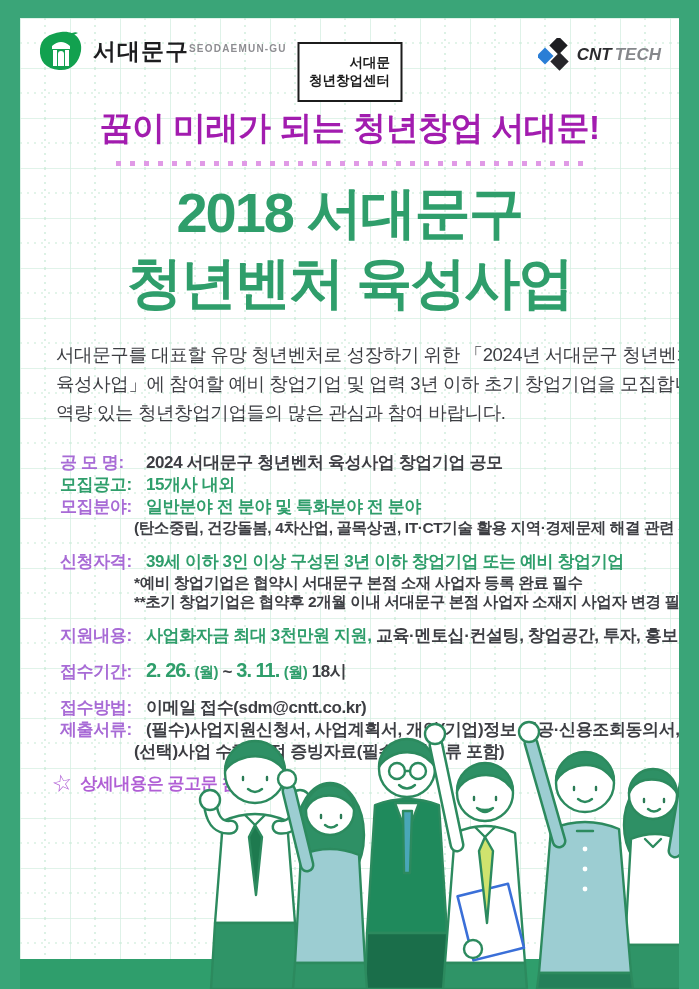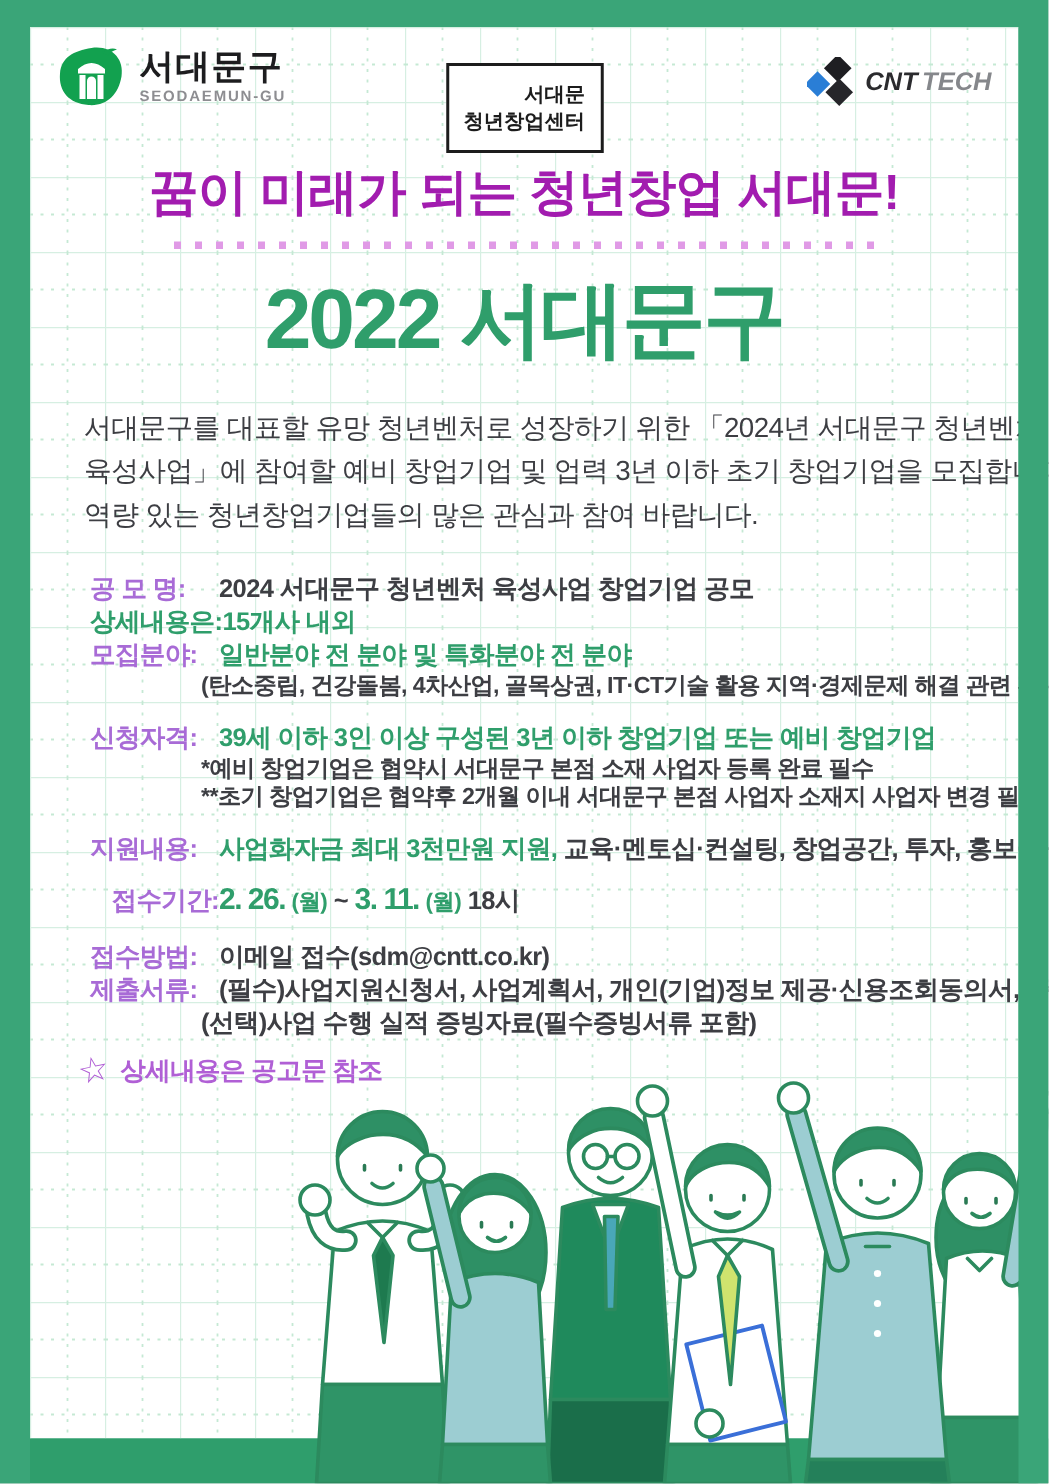--- a/index.html
+++ b/index.html
@@ -11,21 +11,21 @@
   .panel{
     position:absolute;left:20px;top:18px;right:20px;bottom:30px;
     background:#ffffff;z-index:1;
   }
   .grid-bg{position:absolute;left:0;top:0;width:100%;height:100%;z-index:0;}
   .content{position:relative;z-index:2;height:100%;}
 
   
   .hdr{display:flex;justify-content:space-between;align-items:flex-start;padding:12px 18px 0 18px;}
   .sd-logo{display:flex;align-items:center;gap:9px;}
-  .sd-texts{display:flex;flex-direction:column;line-height:1;}
+  .sd-texts{display:flex;flex-direction:row;line-height:1;}
   .sd-name{font-size:23px;font-weight:900;color:#1d1d1f;letter-spacing:1px;}
   .sd-sub{font-size:10px;font-weight:700;color:#8d8d91;letter-spacing:1.2px;margin-top:4px;}
   .badge{
     position:absolute;left:50%;top:24px;transform:translateX(-50%);
     border:2.5px solid #1c1c1c;background:#fff;padding:10px 10px;
     font-size:13.5px;font-weight:800;color:#1c1c1c;line-height:1.35;z-index:3;
   }
   .badge .b1{text-align:right;}
   .badge .b2{text-align:center;}
   .cnt-logo{display:flex;align-items:center;gap:7px;margin-top:8px;}
@@ -43,21 +43,21 @@
     font-weight:500;letter-spacing:-0.4px;white-space:nowrap;}
 
   
   .details{margin:26px 0 0 28px;font-size:17px;font-weight:700;color:#3d3e43;letter-spacing:-0.4px;}
   .row{display:flex;line-height:20px;white-space:nowrap;margin-left:12px;}
   .lbl{flex:0 0 86px;color:#a86bd6;}
   .lbl.green{color:#2f9e6b;}
   .g{color:#2f9e6b;}
   .note{margin-left:86px;font-weight:600;font-size:15.5px;line-height:17px;margin-top:2px;white-space:nowrap;}
   .sp14{margin-top:14px;} .sp16{margin-top:16px;} .sp2{margin-top:2px;}
-  .period{align-items:baseline;text-align:right;}
+  .period{align-items:baseline;}
   .date{font-size:20px;font-weight:900;color:#2f9e6b;letter-spacing:-1px;}
   .day{font-size:15px;font-weight:800;color:#2f9e6b;}
   .dim{font-size:17px;color:#3d3e43;}
   .footnote{margin:10px 0 0 32px;color:#b05fd5;font-size:17px;font-weight:800;
     display:flex;align-items:center;gap:8px;letter-spacing:-0.4px;}
   .star{font-size:23px;display:inline-block;transform:rotate(-12deg);line-height:1;}
 
   
   .floor{position:absolute;left:0;right:0;bottom:0;height:30px;background:#2f9e6c;z-index:3;}
   .people{position:absolute;left:185px;bottom:0;width:514px;height:276px;z-index:4;}
@@ -111,36 +111,37 @@
 
       <div class="badge">
         <div class="b1">서대문</div>
         <div class="b2">청년창업센터</div>
       </div>
 
       <div class="tagline">꿈이 미래가 되는 청년창업 서대문!</div>
       <div class="dotline"></div>
 
       <div class="title">
-        <div>2022 서대문구</div>
+        <div>2018 서대문구</div>
+        <div>청년벤처 육성사업</div>
       </div>
 
       <div class="intro">
         <div>서대문구를 대표할 유망 청년벤처로 성장하기 위한 「2024년 서대문구 청년벤처</div>
         <div>육성사업」에 참여할 예비 창업기업 및 업력 3년 이하 초기 창업기업을 모집합니다.</div>
         <div>역량 있는 청년창업기업들의 많은 관심과 참여 바랍니다.</div>
       </div>
 
       <div class="details">
         <div class="row">
           <span class="lbl">공 모 명:</span>
           <span>2024 서대문구 청년벤처 육성사업 창업기업 공모</span>
         </div>
         <div class="row sp2">
-          <span class="lbl green">상세내용은:</span>
+          <span class="lbl green">모집공고:</span>
           <span class="g">15개사 내외</span>
         </div>
         <div class="row sp2">
           <span class="lbl">모집분야:</span>
           <span class="g">일반분야 전 분야 및 특화분야 전 분야</span>
         </div>
         <div class="note">(탄소중립, 건강돌봄, 4차산업, 골목상권, IT·CT기술 활용 지역·경제문제 해결 관련 전 분야)</div>
 
         <div class="row sp16">
           <span class="lbl">신청자격:</span>

